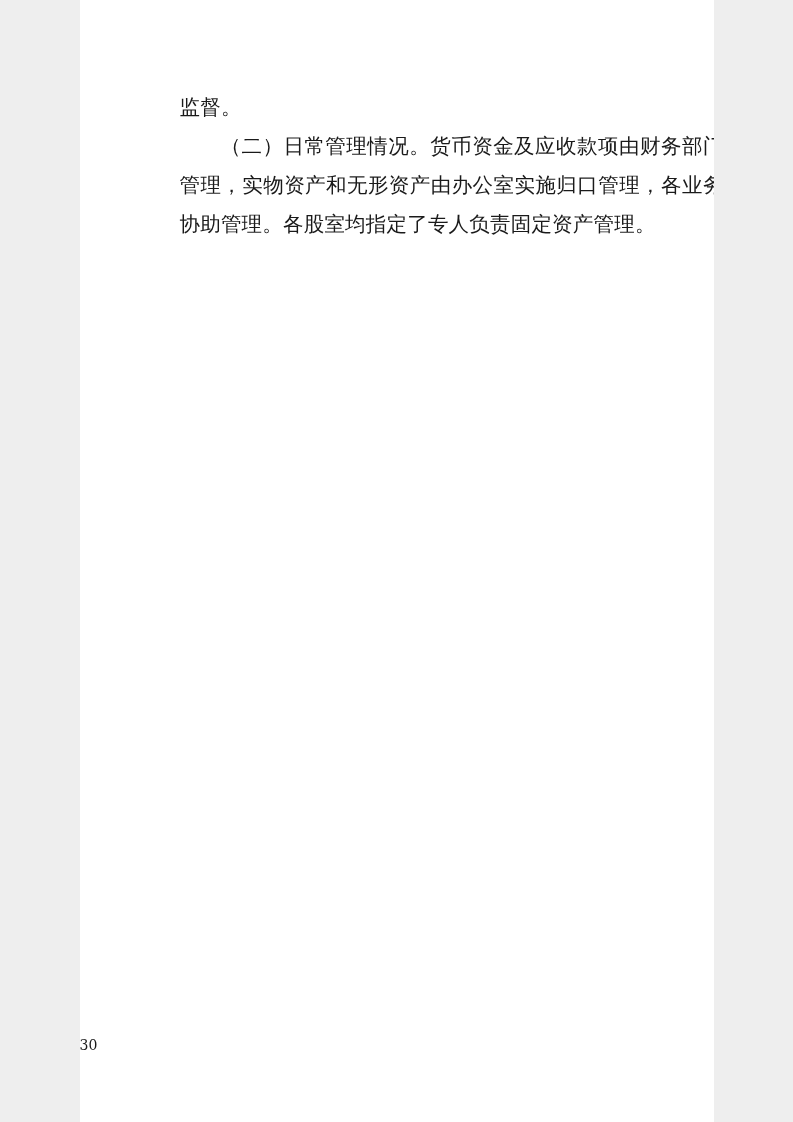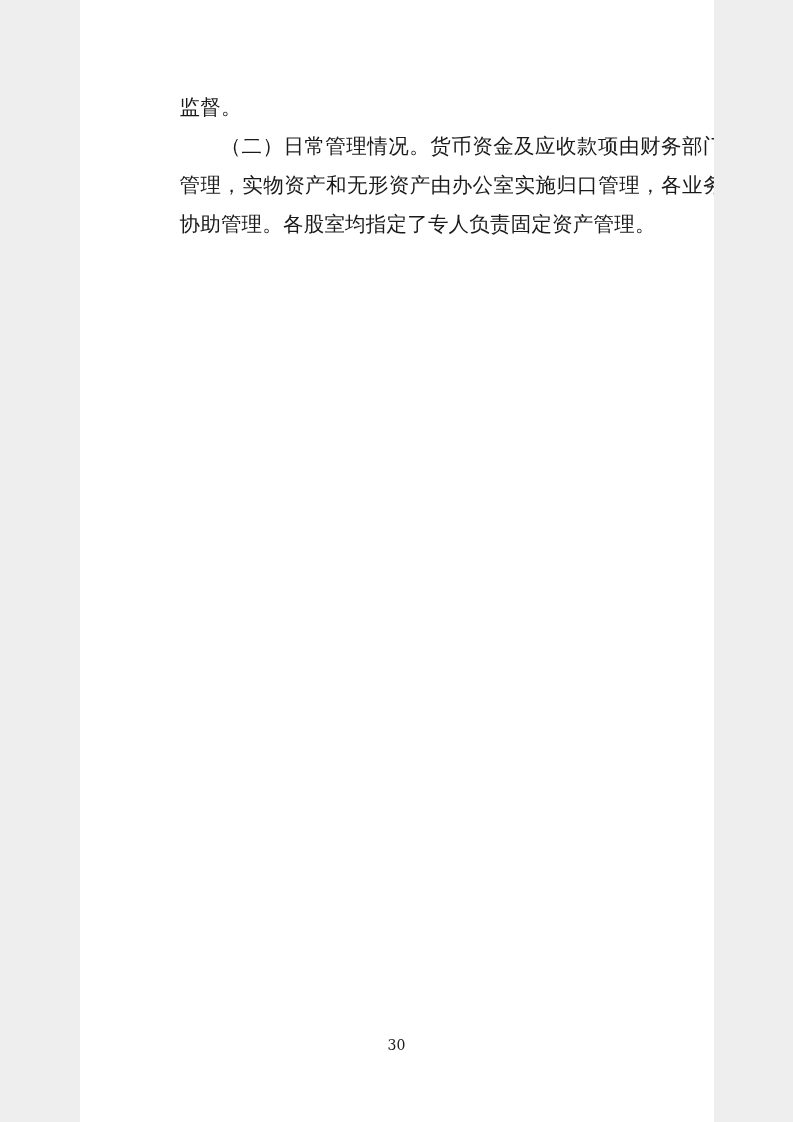--- a/index.html
+++ b/index.html
@@ -33,21 +33,21 @@
     letter-spacing: 0.2px;
   }
   .para.indent {
     text-indent: 2em;
   }
   .page-number {
     position: absolute;
     left: 0;
     right: 0;
     top: 1037px;
-    text-align: center;
+    text-align: left;
     font-family: "DejaVu Serif", "Liberation Serif", serif;
     font-size: 14px;
     color: #1a1a1a;
   }
 </style>
 </head>
 <body>
 
 <div class="page">
   <div class="content">

